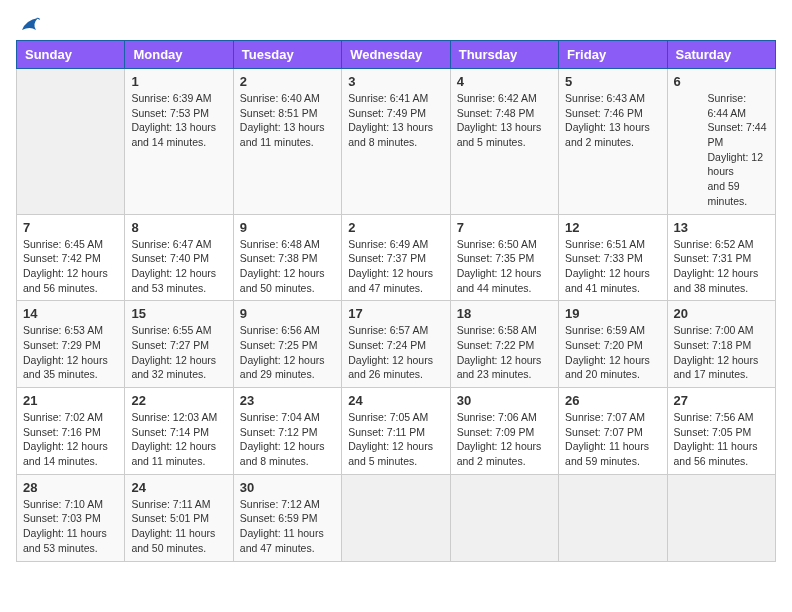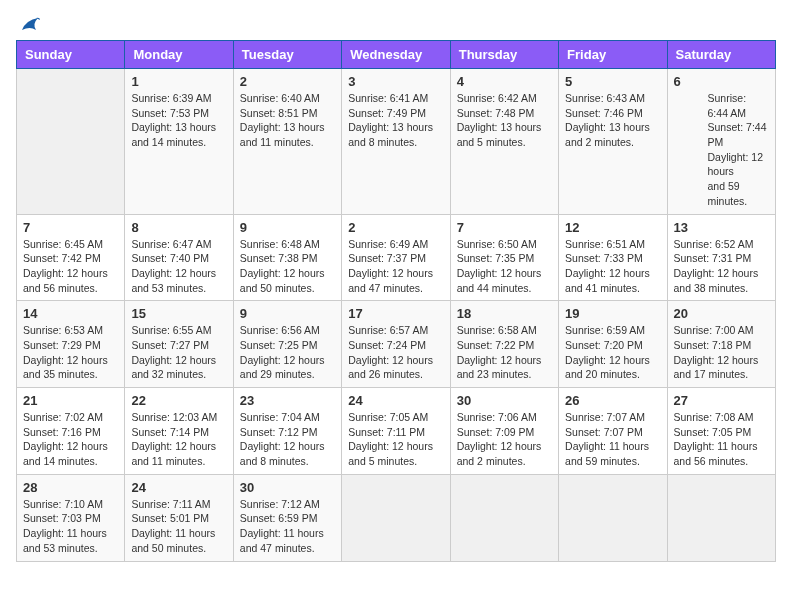--- a/index.html
+++ b/index.html
@@ -294,21 +294,21 @@
         </td>
         <td>
           <div class="day-number">26</div>
           <div class="day-info" style="white-space: pre-line;">Sunrise: 7:07 AM
 Sunset: 7:07 PM
 Daylight: 11 hours
 and 59 minutes.</div>
         </td>
         <td>
           <div class="day-number">27</div>
-          <div class="day-info" style="white-space: pre-line;">Sunrise: 7:08 AM
+          <div class="day-info" style="white-space: pre-line;">Sunrise: 7:56 AM
 Sunset: 7:05 PM
 Daylight: 11 hours
 and 56 minutes.</div>
         </td>
       </tr>
       <tr>
         <td>
           <div class="day-number">28</div>
           <div class="day-info" style="white-space: pre-line;">Sunrise: 7:10 AM
 Sunset: 7:03 PM

